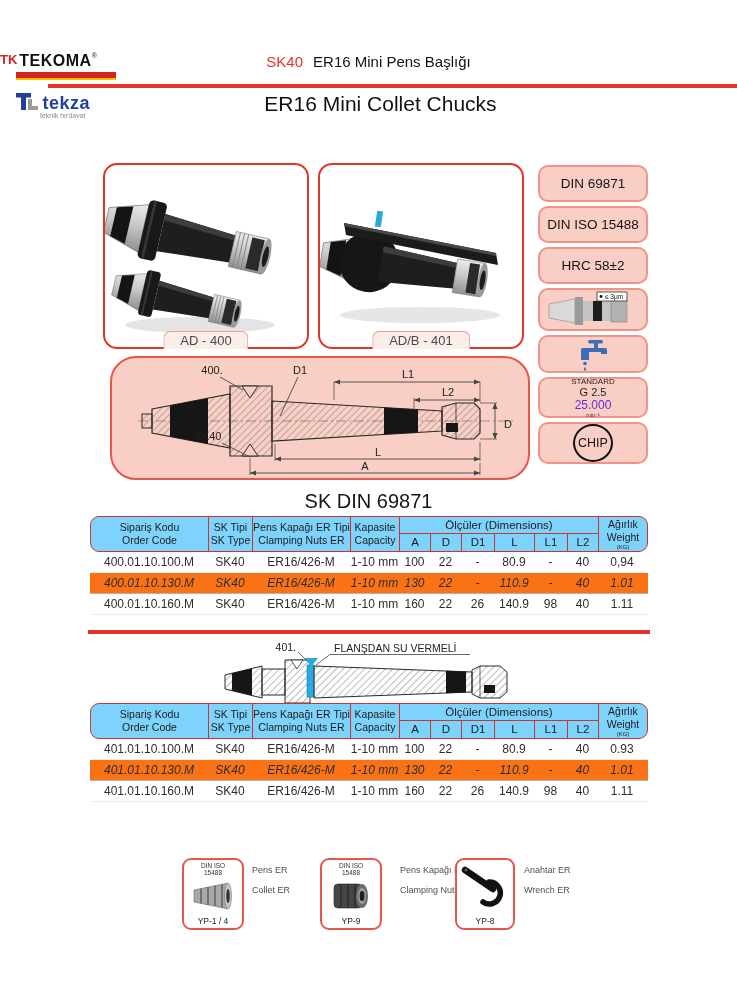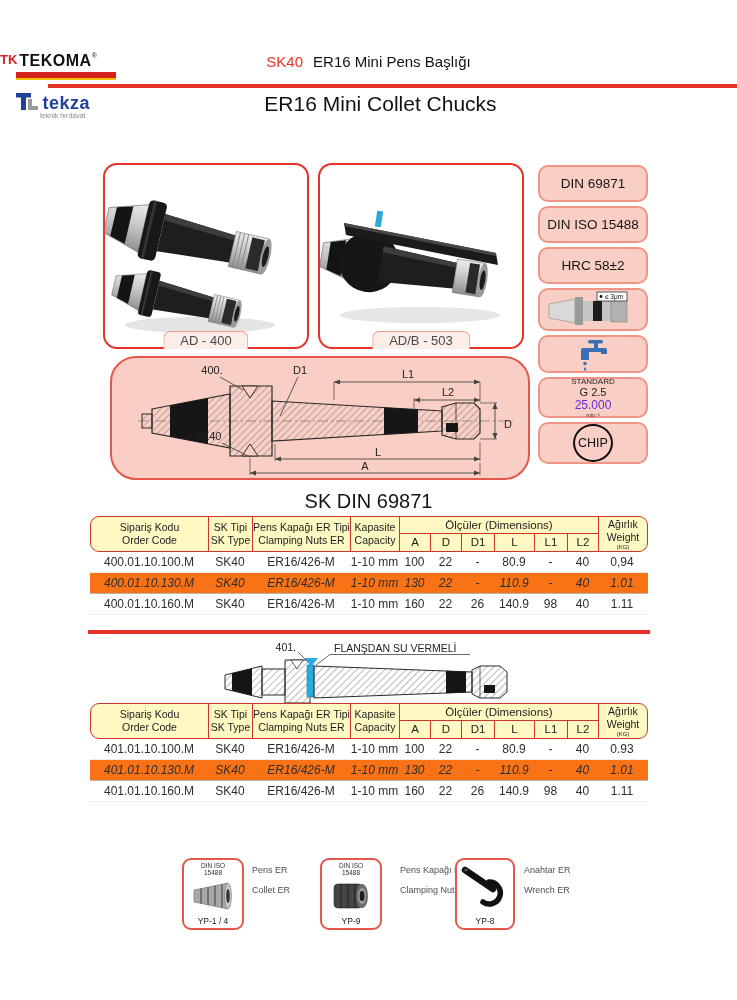--- a/index.html
+++ b/index.html
@@ -39,21 +39,21 @@
          font-size:12.5px;color:#111;background:transparent;}
 
   
   .diag1{position:absolute;left:110px;top:356px;width:420px;height:124px;background:#f9cfc5;
          border:2px solid #e4574b;border-radius:26px;box-sizing:border-box;}
   .stitle{position:absolute;left:0;top:490px;width:737px;text-align:center;font-size:20px;color:#161616;}
 
   
   .tbl{position:absolute;left:90px;width:558px;--cols:118px 44px 98px 49px 31px 31px 33px 40px 33px 31px 48px;}
   .tbl1{top:516px;} .tbl2{top:703px;}
-  .thead{display:grid;grid-template-columns:var(--cols);grid-template-rows:17px 17px;background:#fef9c3;
+  .thead{display:grid;grid-template-columns:var(--cols);grid-template-rows:17px 17px;background:#7dd3fc;
          border:1px solid #cc352b;border-radius:9px;overflow:hidden;box-sizing:border-box;width:558px;}
   .th{border-right:1px solid #cc352b;display:flex;flex-direction:column;justify-content:center;align-items:center;
       text-align:center;font-size:10.5px;line-height:1.25;color:#1c1c1c;}
   .th.span2{grid-row:1/3;}
   .th.dims{grid-column:5/11;grid-row:1;border-bottom:1px solid #cc352b;font-size:11.5px;}
   .th.sub{grid-row:2;font-size:11.5px;}
   .th.last{border-right:none;}
   .th .u{font-size:6px;line-height:1;}
   .trow{display:grid;grid-template-columns:var(--cols);height:20px;align-items:center;border-bottom:1px solid #ececec;}
   .trow.hl{background:#f97316;border-bottom:1px solid #b5b3b6;font-style:italic;}
@@ -142,21 +142,21 @@
           <ellipse cx="163" cy="28" rx="4.5" ry="17" fill="#9b9b9b"></ellipse>
           <ellipse cx="163" cy="28" rx="2.6" ry="10" fill="#1c1c1c"></ellipse>
         </g>
       </defs>
       <ellipse cx="100" cy="150" rx="80" ry="8" fill="#e6e6e6"></ellipse>
       <use href="#chuckB" transform="translate(6,62) rotate(9) scale(1.0)"></use>
       <polygon points="24,58 176,88 178,100 26,70" fill="#1b1b1b"></polygon>
       <polygon points="24,58 176,88 176,91 24,61" fill="#484848"></polygon>
       <rect x="56" y="46" width="6" height="16" fill="#2aa8d8" transform="rotate(9 59 54)"></rect>
     </svg>
-    <div class="plabel">AD/B  - 503</div>
+    <div class="plabel">AD/B  - 401</div>
   </div>
 
   <div class="badges">
     <div class="badge" style="height:37px">
       <span class="btxt">DIN 69871</span>
     </div>
     <div class="badge" style="height:37px">
       <span class="btxt">DIN ISO 15488</span>
     </div>
     <div class="badge" style="height:37px">

